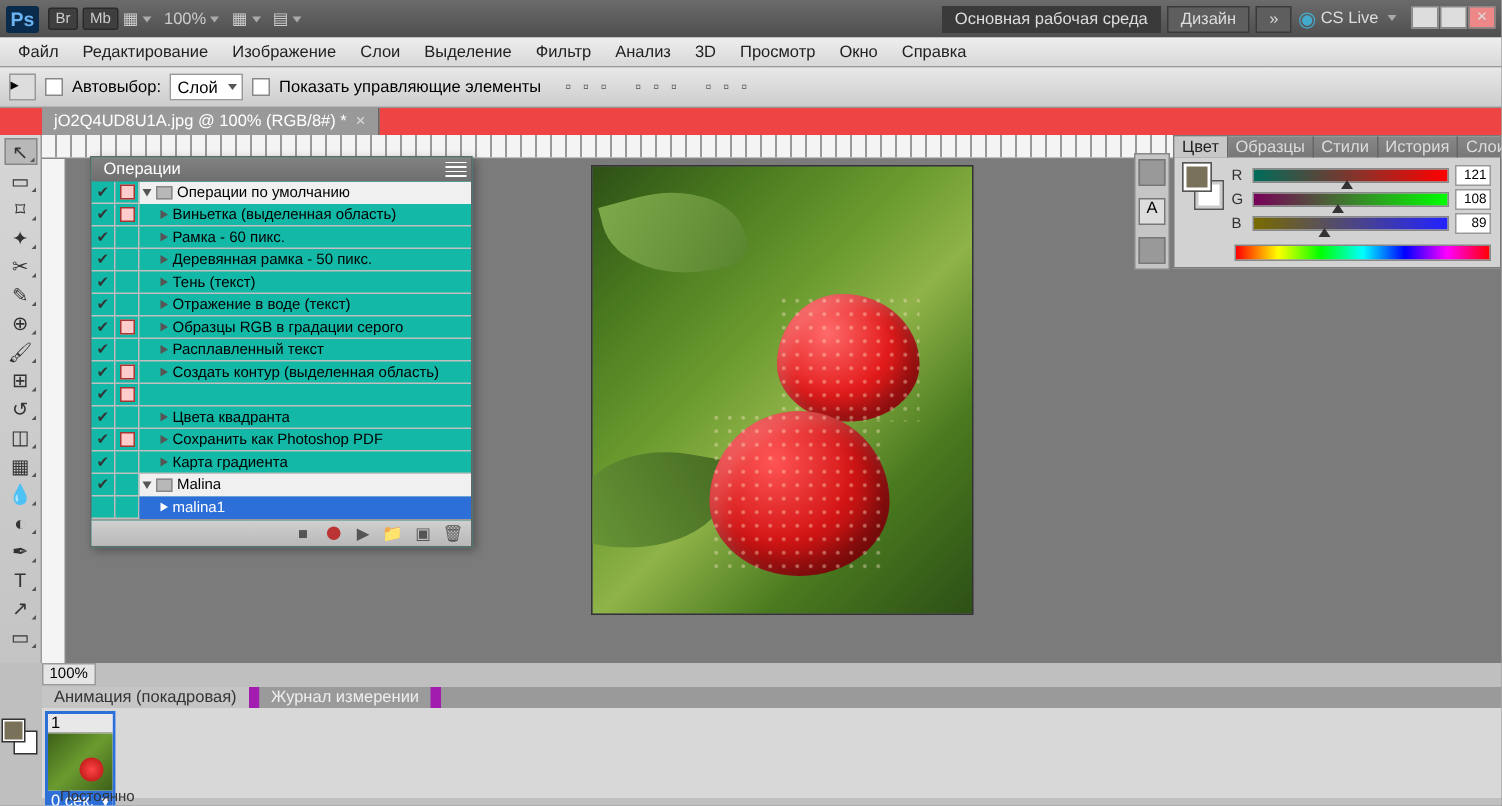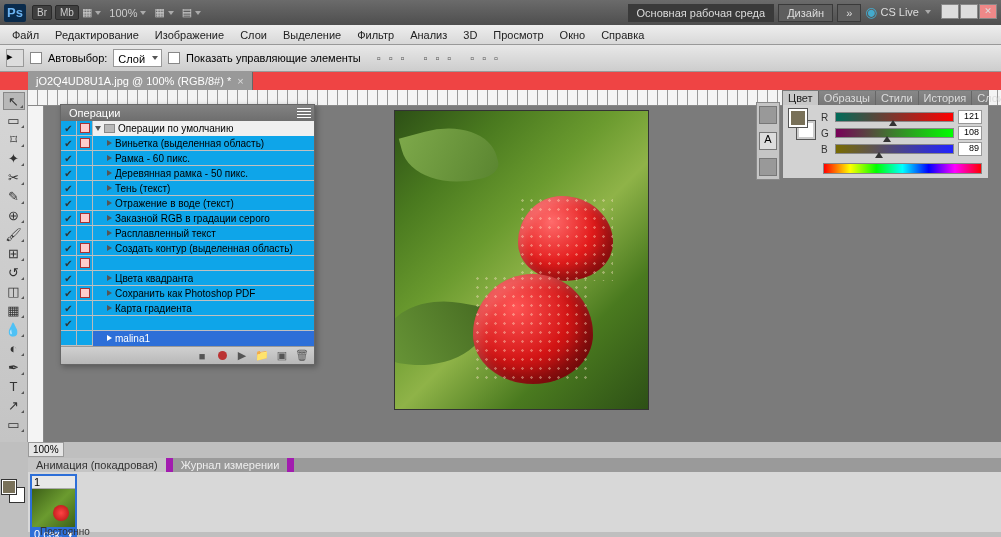--- a/index.html
+++ b/index.html
@@ -33,42 +33,42 @@
 .tool .tri{position:absolute;right:1px;bottom:1px;width:0;height:0;border-left:3px solid transparent;border-bottom:3px solid #555}
 .ruler-h{position:absolute;left:28px;right:0;top:0;height:16px;background:#f4f4f4;border-bottom:1px solid #888;overflow:hidden}
 .ruler-v{position:absolute;left:28px;top:16px;bottom:0;width:16px;background:#f4f4f4;border-right:1px solid #888}
 .canvas-area{position:absolute;left:44px;top:16px;right:0;bottom:0;background:#7b7b7b}
 .doc-img{position:absolute;left:350px;top:4px;width:255px;height:300px;background:linear-gradient(135deg,#2d5016 0%,#4a7a1f 20%,#6b9b2f 40%,#8fb348 55%,#4a7a1f 75%,#2d5016 100%);border:1px solid #333;overflow:hidden}
 .berry1{position:absolute;width:95px;height:85px;background:radial-gradient(circle at 35% 30%,#ff6b6b,#e31b1b 50%,#a00e0e);border-radius:46% 54% 50% 50%/55% 55% 45% 45%;right:35px;top:85px;box-shadow:inset -8px -8px 15px rgba(0,0,0,.3),inset 6px 6px 10px rgba(255,200,200,.3)}
 .berry2{position:absolute;width:120px;height:110px;background:radial-gradient(circle at 35% 30%,#ff5555,#d41515 50%,#8f0c0c);border-radius:50%/55% 55% 45% 45%;right:55px;bottom:25px;box-shadow:inset -10px -10px 18px rgba(0,0,0,.35),inset 8px 8px 12px rgba(255,190,190,.3)}
 .leaf1{position:absolute;width:90px;height:60px;background:linear-gradient(130deg,#7da84a,#5a8530);border-radius:0 70% 20% 80%;left:10px;top:15px;transform:rotate(-15deg)}
 .leaf2{position:absolute;width:100px;height:70px;background:linear-gradient(50deg,#6a9838,#466b22);border-radius:70% 0 80% 20%;left:-10px;bottom:40px;transform:rotate(10deg)}
 .dots{position:absolute;inset:0;background-image:radial-gradient(circle,rgba(255,230,200,.4) 1px,transparent 1.5px);background-size:9px 9px}
-.actions-panel{position:absolute;left:60px;top:14px;width:255px;background:#0ea5e9;border:1px solid #666;box-shadow:2px 2px 6px rgba(0,0,0,.3);z-index:10}
+.actions-panel{position:absolute;left:60px;top:14px;width:255px;background:#14b8a6;border:1px solid #666;box-shadow:2px 2px 6px rgba(0,0,0,.3);z-index:10}
 .actions-panel .tab{background:linear-gradient(#828282,#6e6e6e);color:#fff;padding:2px 8px;font-size:10px;position:relative}
 .actions-panel .tab .menu{position:absolute;right:3px;top:3px;width:14px;height:10px;background:repeating-linear-gradient(#fff 0 1px,transparent 1px 3px)}
 .act-list{max-height:320px;overflow:hidden}
 .act-row{display:flex;align-items:center;height:15px;border-bottom:1px solid #c0c0c0}
 .act-row .c1,.act-row .c2{width:16px;height:15px;border-right:1px solid #bbb;display:flex;align-items:center;justify-content:center}
 .chkmk{color:#333;font-size:10px}
 .stop{width:10px;height:10px;border:1px solid #a33;background:#fcc}
 .act-row .content{flex:1;display:flex;align-items:center;padding-left:2px;gap:3px;height:15px}
 .act-row.set .content{background:#f0f0f0}
 .act-row .folder{width:11px;height:9px;background:#b8b8b8;border:1px solid #888}
 .act-row .arrow{width:0;height:0;border-top:3px solid transparent;border-bottom:3px solid transparent;border-left:5px solid #555}
 .act-row .arrow.down{border-top:5px solid #555;border-left:3px solid transparent;border-right:3px solid transparent;border-bottom:0}
 .act-row.selected .content{background:#2d6fd8;color:#fff}
 .act-row .label{font-size:10px;white-space:nowrap;overflow:hidden}
 .act-foot{height:18px;background:linear-gradient(#d0d0d0,#b8b8b8);border-top:1px solid #999;display:flex;align-items:center;justify-content:flex-end;gap:8px;padding:0 6px}
 .act-foot .ico{width:12px;height:12px;display:flex;align-items:center;justify-content:center;color:#555;font-size:11px}
 .act-foot .rec{width:9px;height:9px;background:#b33;border-radius:50%}
 .right-dock{position:absolute;right:0;top:0;width:245px;height:90px;z-index:5}
 .collapsed-strip{position:absolute;left:0;top:12px;width:24px;background:#c5c5c5;border:1px solid #888;padding:3px 0;display:flex;flex-direction:column;align-items:center;gap:8px}
 .strip-ico{width:18px;height:18px;background:#999;border:1px solid #777}
-.color-panel{position:absolute;left:26px;top:0;right:12px;background:#d2d2d2;border:1px solid #7a7a7a}
+.color-panel{position:absolute;left:26px;top:0;right:0;background:#d2d2d2;border:1px solid #7a7a7a}
 .panel-tabs{height:14px;background:linear-gradient(#888,#777);display:flex;font-size:9px;color:#ddd}
 .ptab{padding:1px 5px;border-right:1px solid #666}
 .ptab.active{background:#c8c8c8;color:#222}
 .color-body{padding:4px 6px;display:flex;gap:6px}
 .fgbg{width:26px;height:30px;position:relative}
 .fgbg .f{width:18px;height:18px;background:#797159;border:2px solid #fff;outline:1px solid #555;position:absolute}
 .fgbg .b{width:18px;height:18px;background:#fff;border:2px solid #ccc;outline:1px solid #555;position:absolute;right:0;bottom:0}
 .sliders{flex:1}
 .slider-row{display:flex;align-items:center;height:16px;gap:4px}
 .slider-row .lbl{width:10px;font-size:10px;color:#333}
@@ -269,21 +269,21 @@
         </div>
       <div class="act-row">
           <div class="c1">
             <span class="chkmk">✔</span>
           </div>
           <div class="c2">
             <div class="stop"></div>
           </div>
           <div class="content" style="padding-left:14px">
             <span class="arrow"></span>
-            <span class="label">Заказной RGB в градации серого</span>
+            <span class="label">Образцы RGB в градации серого</span>
           </div>
         </div>
       <div class="act-row">
           <div class="c1">
             <span class="chkmk">✔</span>
           </div>
           <div class="c2"></div>
           <div class="content" style="padding-left:14px">
             <span class="arrow"></span>
             <span class="label">Расплавленный текст</span>
@@ -339,20 +339,25 @@
           <div class="content" style="padding-left:14px">
             <span class="arrow"></span>
             <span class="label">Карта градиента</span>
           </div>
         </div>
       <div class="act-row set">
           <div class="c1">
             <span class="chkmk">✔</span>
           </div>
           <div class="c2"></div>
+          <div class="content">
+            <span class="arrow down"></span>
+            <div class="folder"></div>
+            <span class="label">Malina</span>
+          </div>
         </div>
       <div class="act-row selected">
           <div class="c1"></div>
           <div class="c2"></div>
           <div class="content" style="padding-left:14px">
             <span class="arrow" style="border-left-color:#fff"></span>
             <span class="label">malina1</span>
           </div>
         </div>
     </div>

